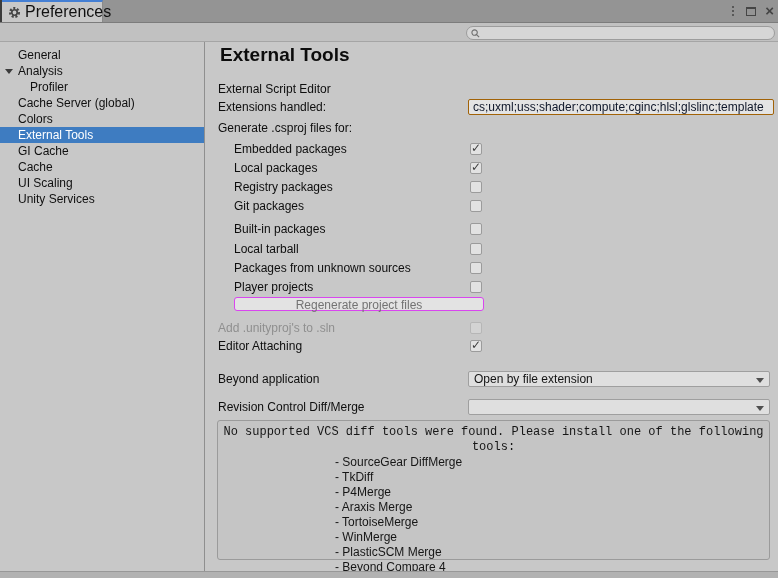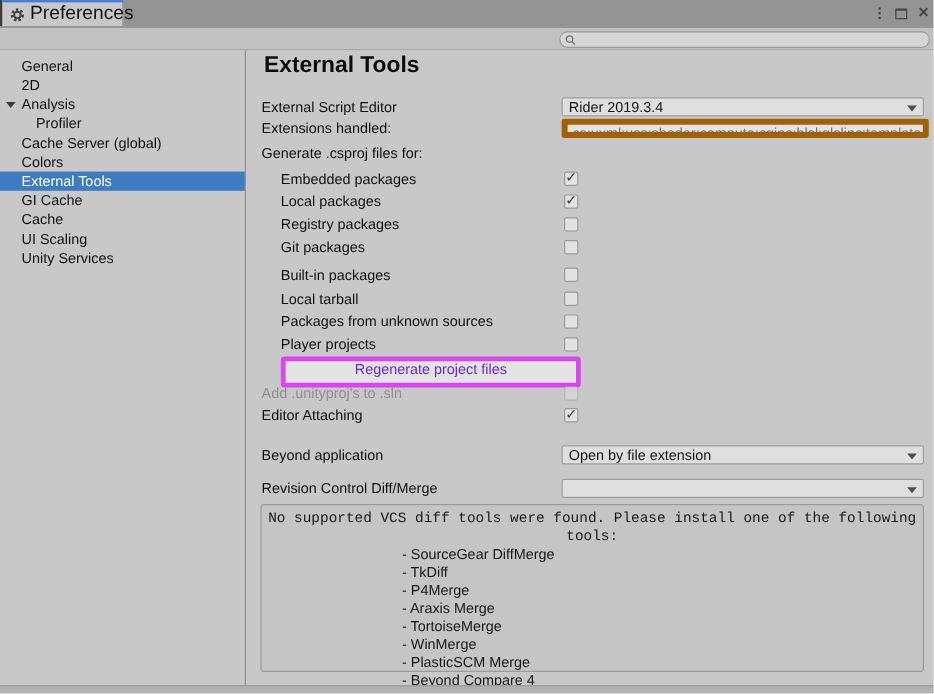--- a/index.html
+++ b/index.html
@@ -31,25 +31,25 @@
 
   
   .main { position:absolute; left:206px; top:0; width:572px; height:529px; background:#c8c8c8; }
   .heading { position:absolute; left:14px; top:2px; font-size:19px; font-weight:bold; color:#0c0c0c; }
   .row { position:absolute; left:0; width:572px; height:16px; display:flex; align-items:center; }
   .lbl { font-size:12px; color:#0e0e0e; padding-left:12px; }
   .lbl.ind { padding-left:28px; }
   .lbl.disabled { color:#8f8f8f; }
   .dropdown { position:absolute; left:262px; top:0; width:302px; height:16px; background:#dfdfdf; border:1px solid #9f9f9f; border-radius:2px; font-size:12px; color:#141414; line-height:14px; padding:0 16px 0 5px; overflow:hidden; white-space:nowrap; cursor:default; }
   .dropdown .arr { position:absolute; right:5px; top:6px; width:0; height:0; border-left:4px solid transparent; border-right:4px solid transparent; border-top:5px solid #4f4f4f; }
-  .textfield { position:absolute; left:262px; top:0; width:306px; height:16px; background:#e4e4e4; border:5px solid #a16207; border-radius:2px; font-size:12px; color:#737373; line-height:14px; padding:0 2px 0 4px; overflow:hidden; white-space:nowrap; }
+  .textfield { position:absolute; left:262px; top:0; width:306px; height:16px; background:#e4e4e4; border:1px solid #a16207; border-radius:2px; font-size:12px; color:#0f172a; line-height:14px; padding:0 2px 0 4px; overflow:hidden; white-space:nowrap; }
   .checkbox { position:absolute; left:264px; top:2px; width:12px; height:12px; background:#e2e2e2; border:1px solid #9b9b9b; border-radius:2px; font-family:"DejaVu Sans",sans-serif; }
   .checkbox.checked::after { content:"\2713"; position:absolute; left:0px; top:-3px; font-size:12px; font-weight:bold; color:#3d3d3d; }
   .checkbox.disabled { background:#d3d3d3; border-color:#b6b6b6; }
-  .btn { position:absolute; left:28px; top:255px; width:250px; height:26px; background:#e3e3e3; border:4px solid #d946ef; border-radius:3px; font-size:12px; color:#6d28d9; text-align:center; line-height:15px; cursor:default; }
+  .btn { position:absolute; left:28px; top:255px; width:250px; height:14px; background:#e3e3e3; border:1px solid #d946ef; border-radius:3px; font-size:12px; color:#737373; text-align:center; line-height:15px; cursor:default; }
 
   .helpbox { position:absolute; left:11px; top:378px; width:553px; height:140px; background:#c5c5c5; border:1px solid #9b9b9b; border-radius:3px; font-size:12px; color:#161616; padding-top:4px; }
   .helpbox .head { text-align:center; line-height:15px;font-family:Liberation Mono, monospace; }
   .helpbox .tool { margin-left:117px; line-height:15px; }
 
   
   .statusbar { position:absolute; left:0; top:571px; width:778px; height:7px; background:#b2b2b2; border-top:1px solid #989898; }
 </style>
 </head>
 <body>
@@ -86,44 +86,39 @@
         </svg>
       </span>
       <input placeholder="" style="">
     </div>
   </div>
 
   <div class="body">
 
     <div class="sidebar">
       <div class="side-item">General</div>
-      <div class="side-item">2D</div>
       <div class="side-item">
         <span class="fold-arrow"></span>
         <span>Analysis</span>
       </div>
       <div class="side-item indent1">Profiler</div>
       <div class="side-item">Cache Server (global)</div>
       <div class="side-item">Colors</div>
       <div class="side-item sel">External Tools</div>
       <div class="side-item">GI Cache</div>
       <div class="side-item">Cache</div>
       <div class="side-item">UI Scaling</div>
       <div class="side-item">Unity Services</div>
     </div>
 
     <div class="main">
       <div class="heading">External Tools</div>
 
       <div class="row" style="top:39px;">
         <span class="lbl">External Script Editor</span>
-        <div class="dropdown">
-          <span>Rider 2019.3.4</span>
-          <span class="arr"></span>
-        </div>
       </div>
 
       <div class="row" style="top:57px;">
         <span class="lbl">Extensions handled:</span>
         <div class="textfield">cs;uxml;uss;shader;compute;cginc;hlsl;glslinc;template</div>
       </div>
 
       <div class="row" style="top:78px;">
         <span class="lbl">Generate .csproj files for:</span>
       </div>

